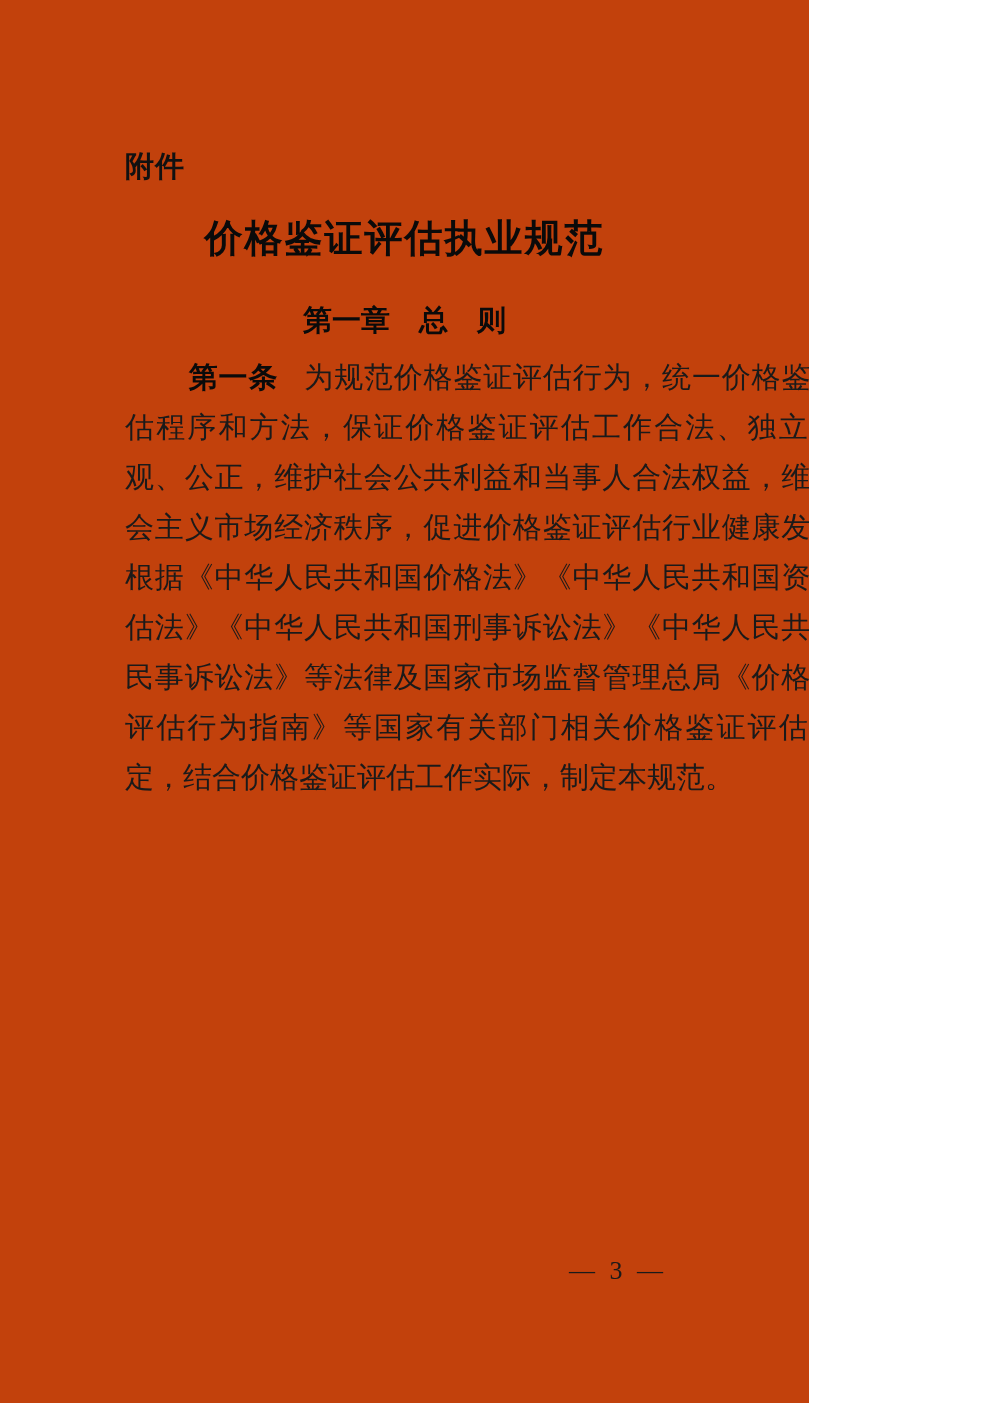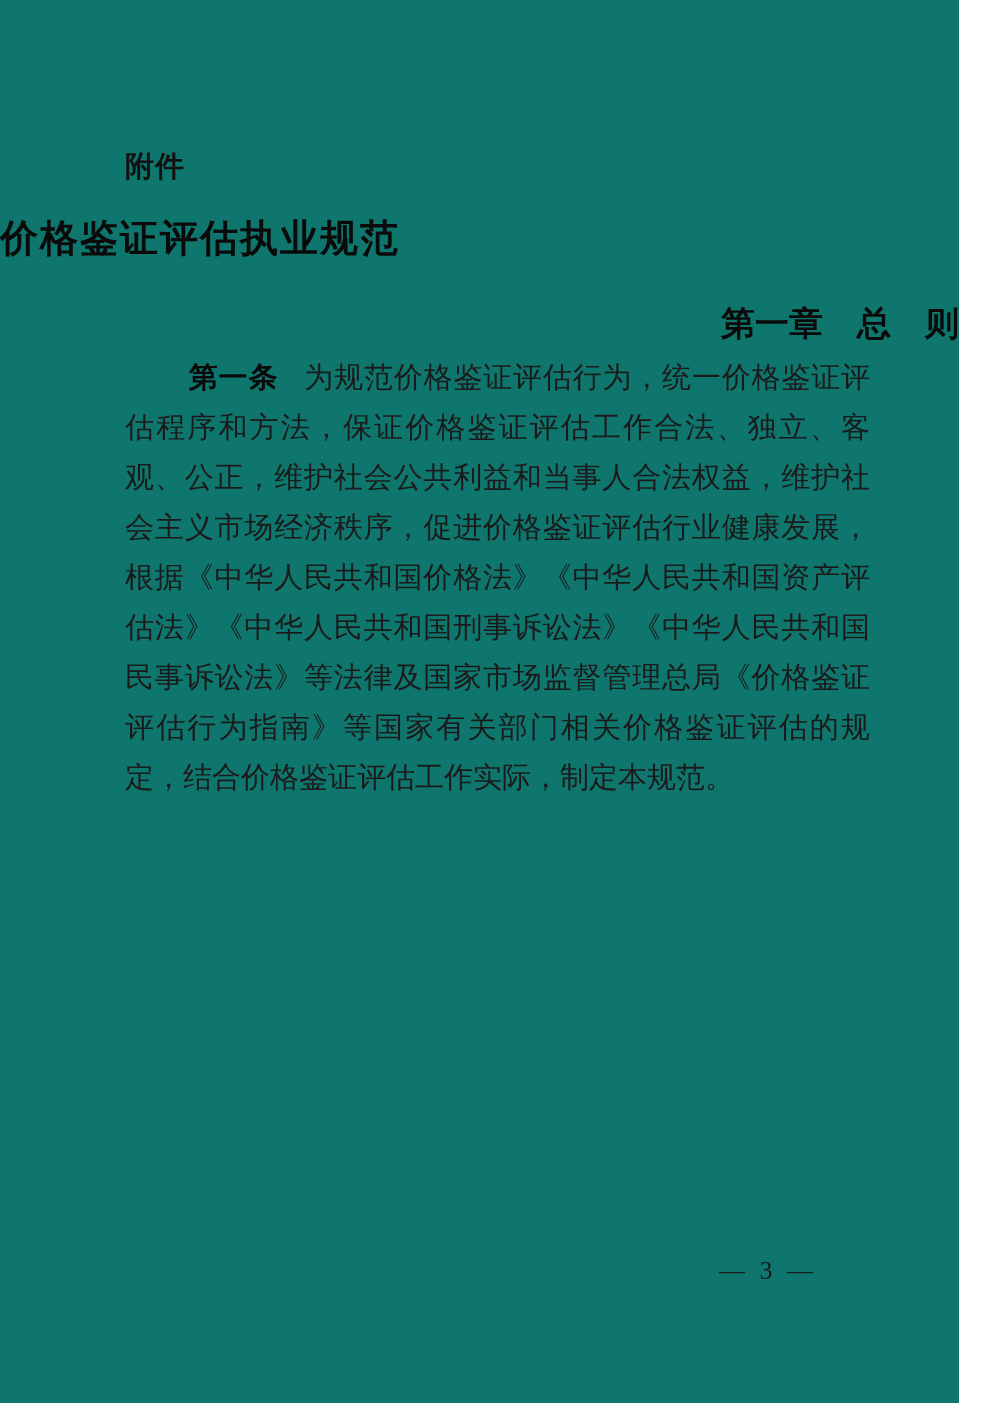--- a/index.html
+++ b/index.html
@@ -8,56 +8,57 @@
     background: #ffffff;
   }
   body {
     width: 992px;
     height: 1403px;
     font-family: "Liberation Serif", "DejaVu Serif", serif;
     color: #141414;
   }
   .page {
     position: relative;
-    width: 959px;
+    width: 809px;
     height: 1403px;
-    background: #0f766e;
+    background: #c2410c;
     overflow: hidden;
   }
   .attachment {
     position: absolute;
     left: 125px;
     top: 147px;
     font-family: "Liberation Sans", "DejaVu Sans", sans-serif;
     font-size: 29px;
     font-weight: 600;
     color: #111111;
     letter-spacing: 1px;
   }
   .title {
     position: absolute;
     left: 0;
     top: 213px;
     width: 100%;
     margin: 0;
+    text-align: center;
     font-family: "Liberation Serif", "DejaVu Serif", serif;
     font-size: 38px;
     font-weight: bold;
     letter-spacing: 2px;
     color: #0a0a0a;
   }
   .chapter {
     position: absolute;
     left: 0;
     top: 301px;
     width: 100%;
     margin: 0;
-    text-align: right;
+    text-align: center;
     font-family: "Liberation Sans", "DejaVu Sans", sans-serif;
-    font-size: 34px;
+    font-size: 29px;
     font-weight: bold;
     color: #0a0a0a;
   }
   .body-text {
     position: absolute;
     left: 125px;
     top: 352px;
     width: 745px;
     font-size: 29px;
     line-height: 50px;

